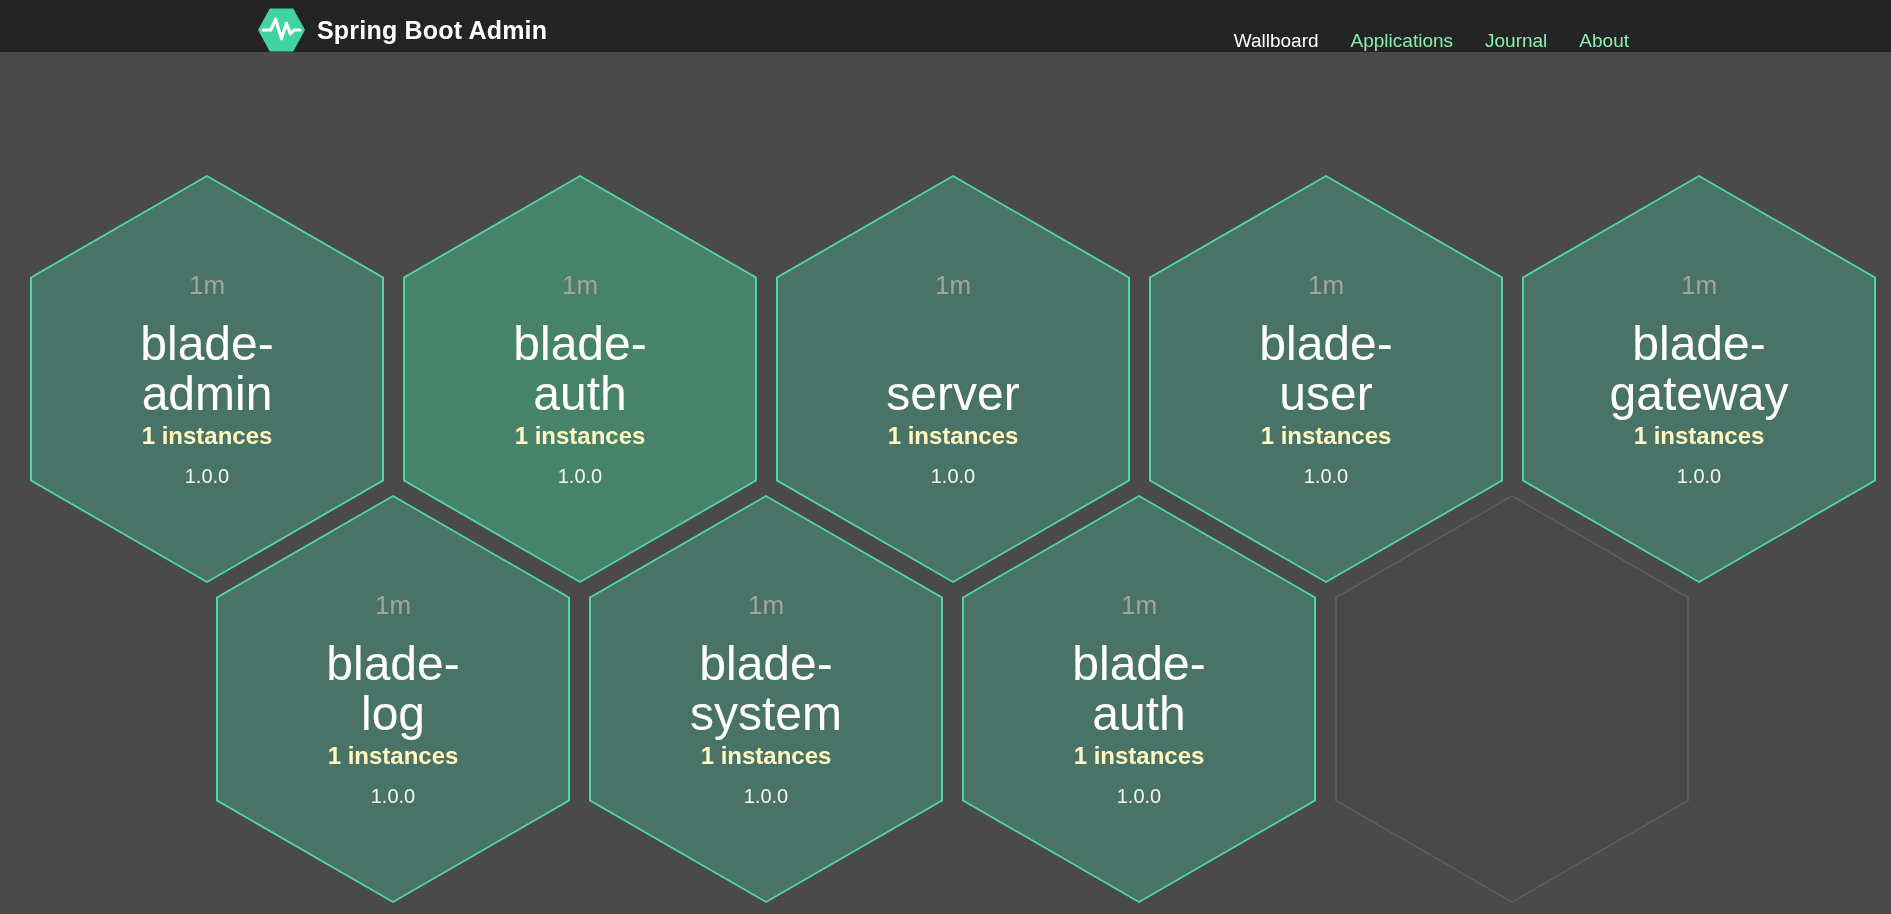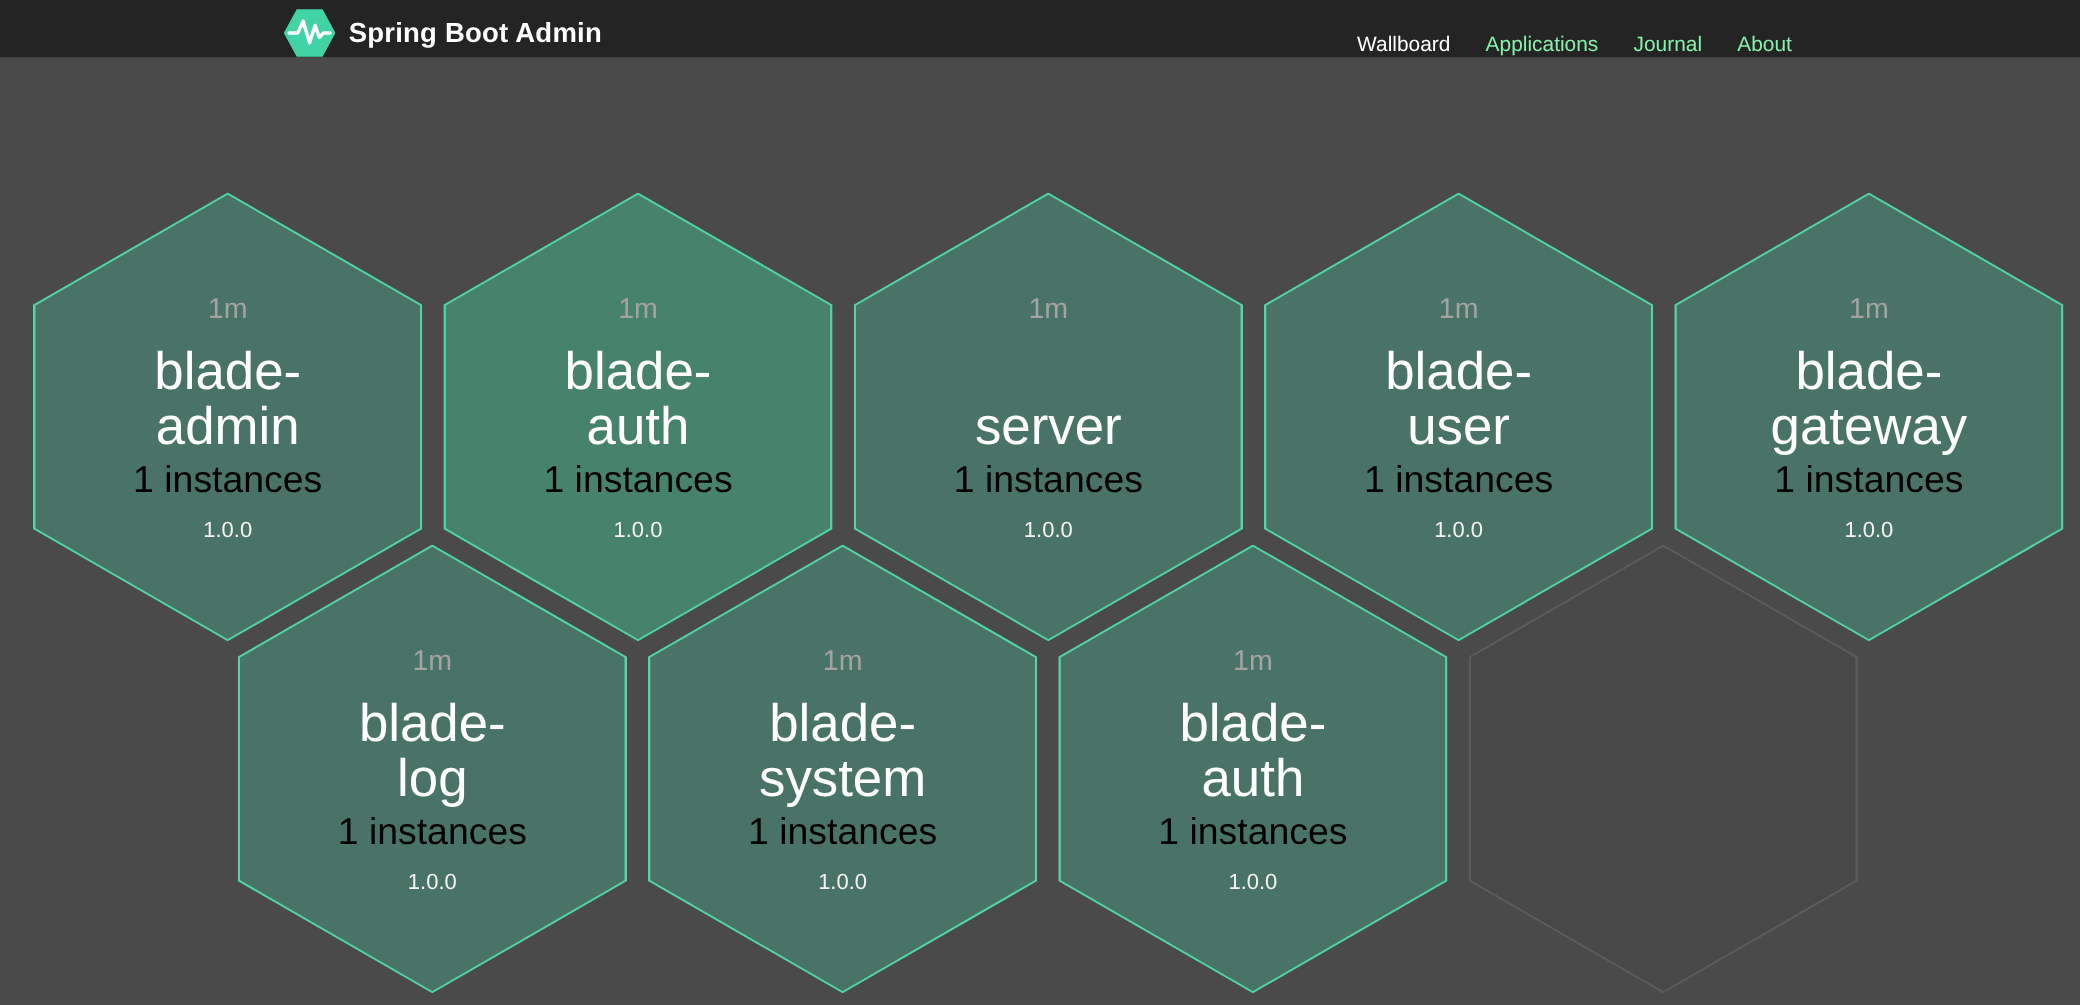--- a/index.html
+++ b/index.html
@@ -54,21 +54,21 @@
   .t3 { left: 776px;  top: 123px; }
   .t4 { left: 1149px; top: 123px; }
   .t5 { left: 1522px; top: 123px; }
   .t6 { left: 216px;  top: 443px; }
   .t7 { left: 589px;  top: 443px; }
   .t8 { left: 962px;  top: 443px; }
   .t9 { left: 1335px; top: 443px; }
 
   .tile-uptime   { color: #a3a3a3; font-size: 26px; margin-bottom: 18px; }
   .tile-name     { color: #ffffff; font-size: 48px; line-height: 50px; font-weight: 400; }
-  .tile-instances{ color: #000000; font-size: 34px; margin-top: 3px; }
+  .tile-instances{ color: #fef9c3; font-size: 24px; margin-top: 3px; font-weight: bold; }
   .tile-version  { color: #f4f4f4; font-size: 20px; margin-top: 15px; }
 
   
   .ghost { cursor: default; }
   .ghost .hex-border { background: #5c5c5c; }
   .ghost .hex-fill   { background: #484848; }
 </style>
 </head>
 <body>
 

